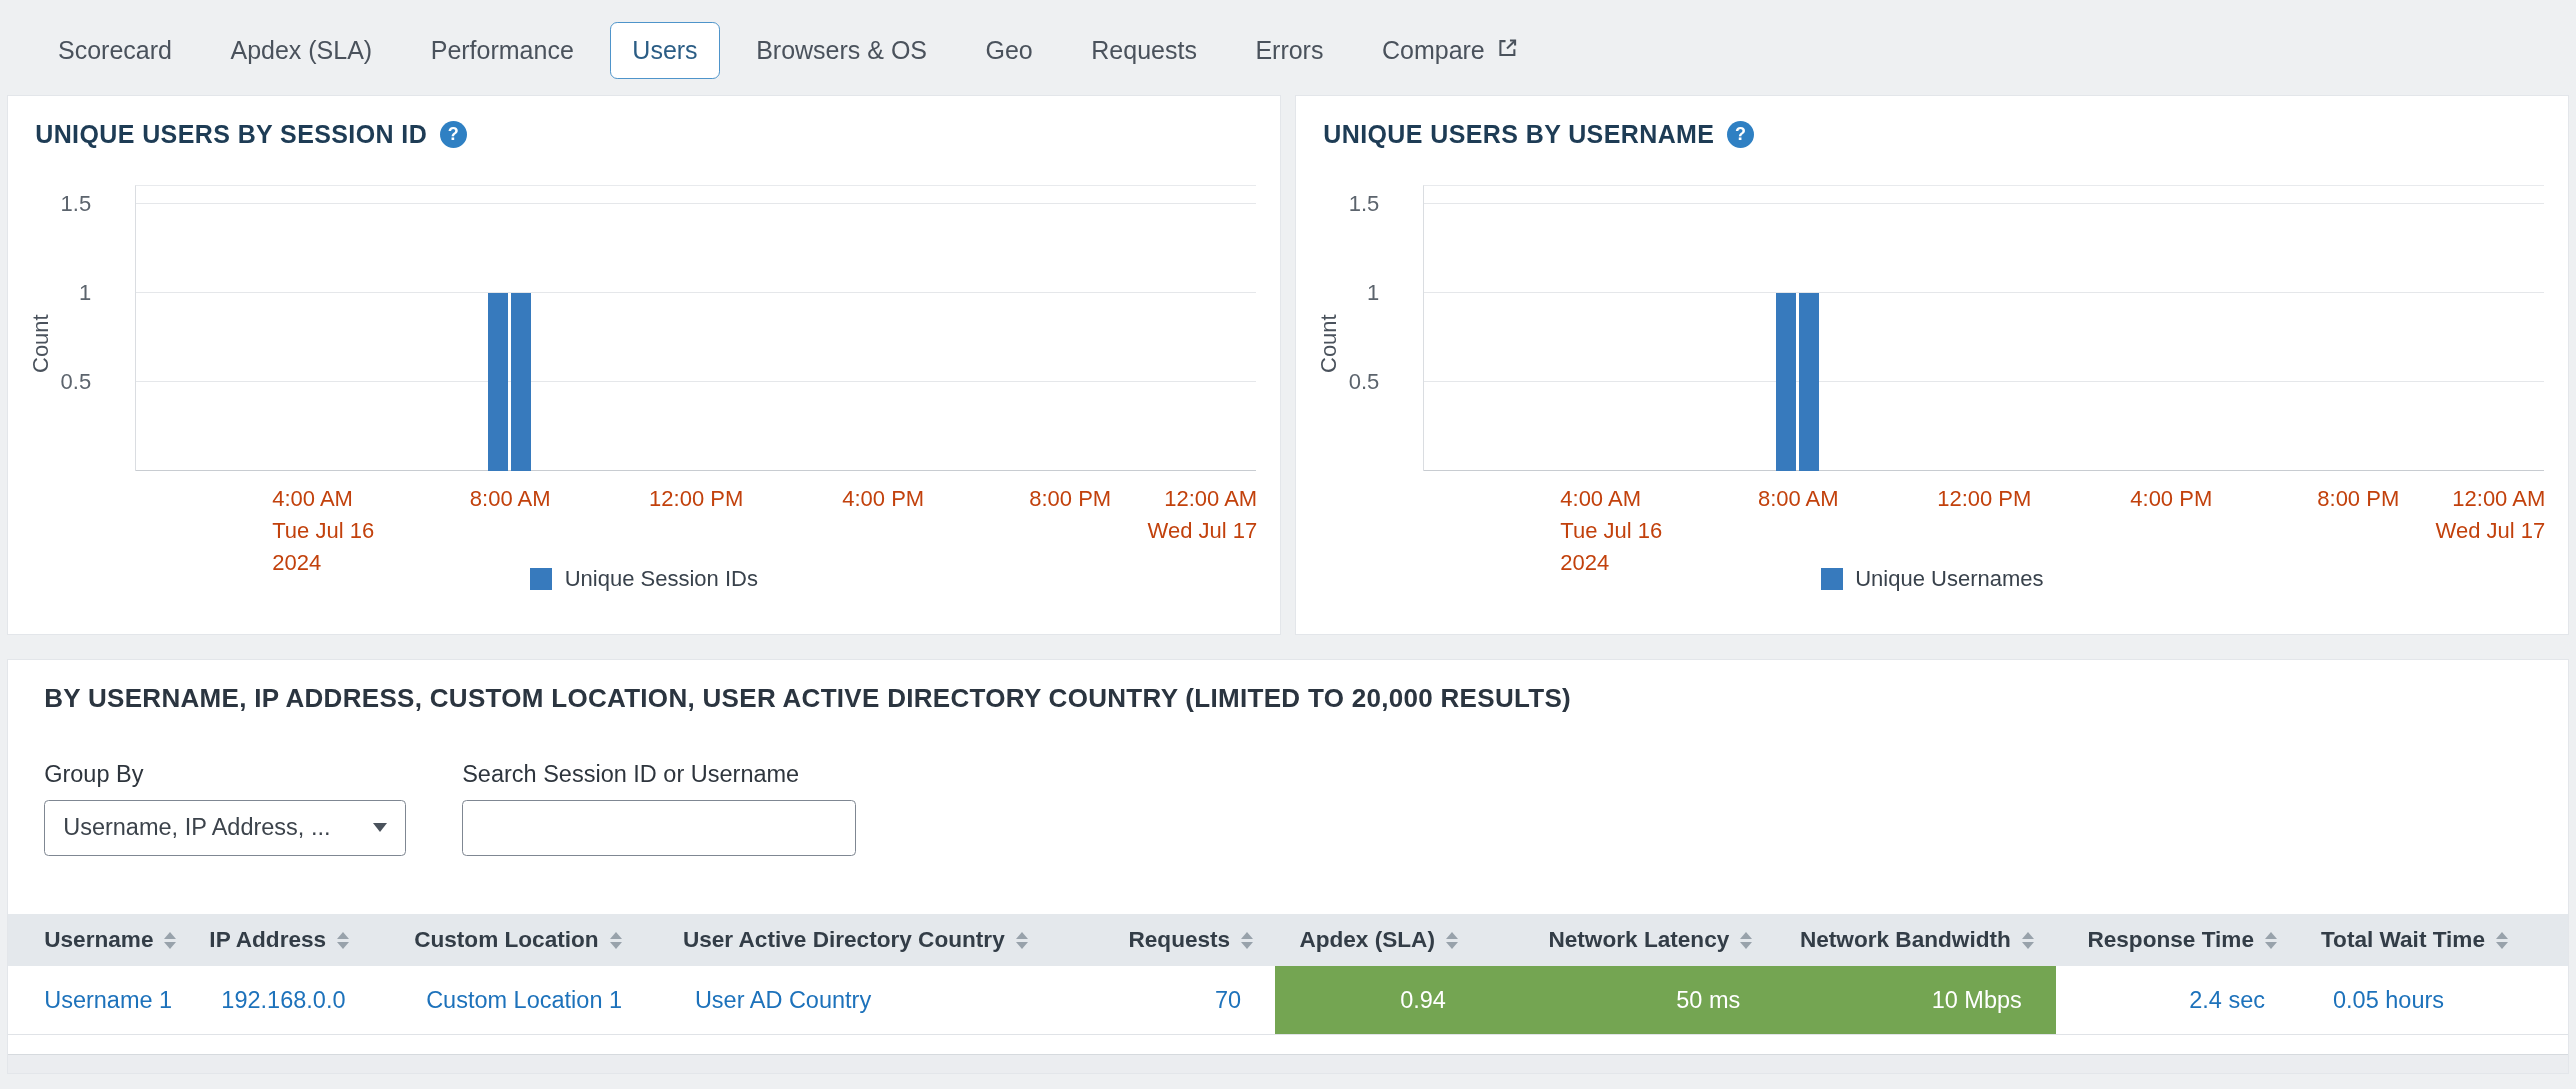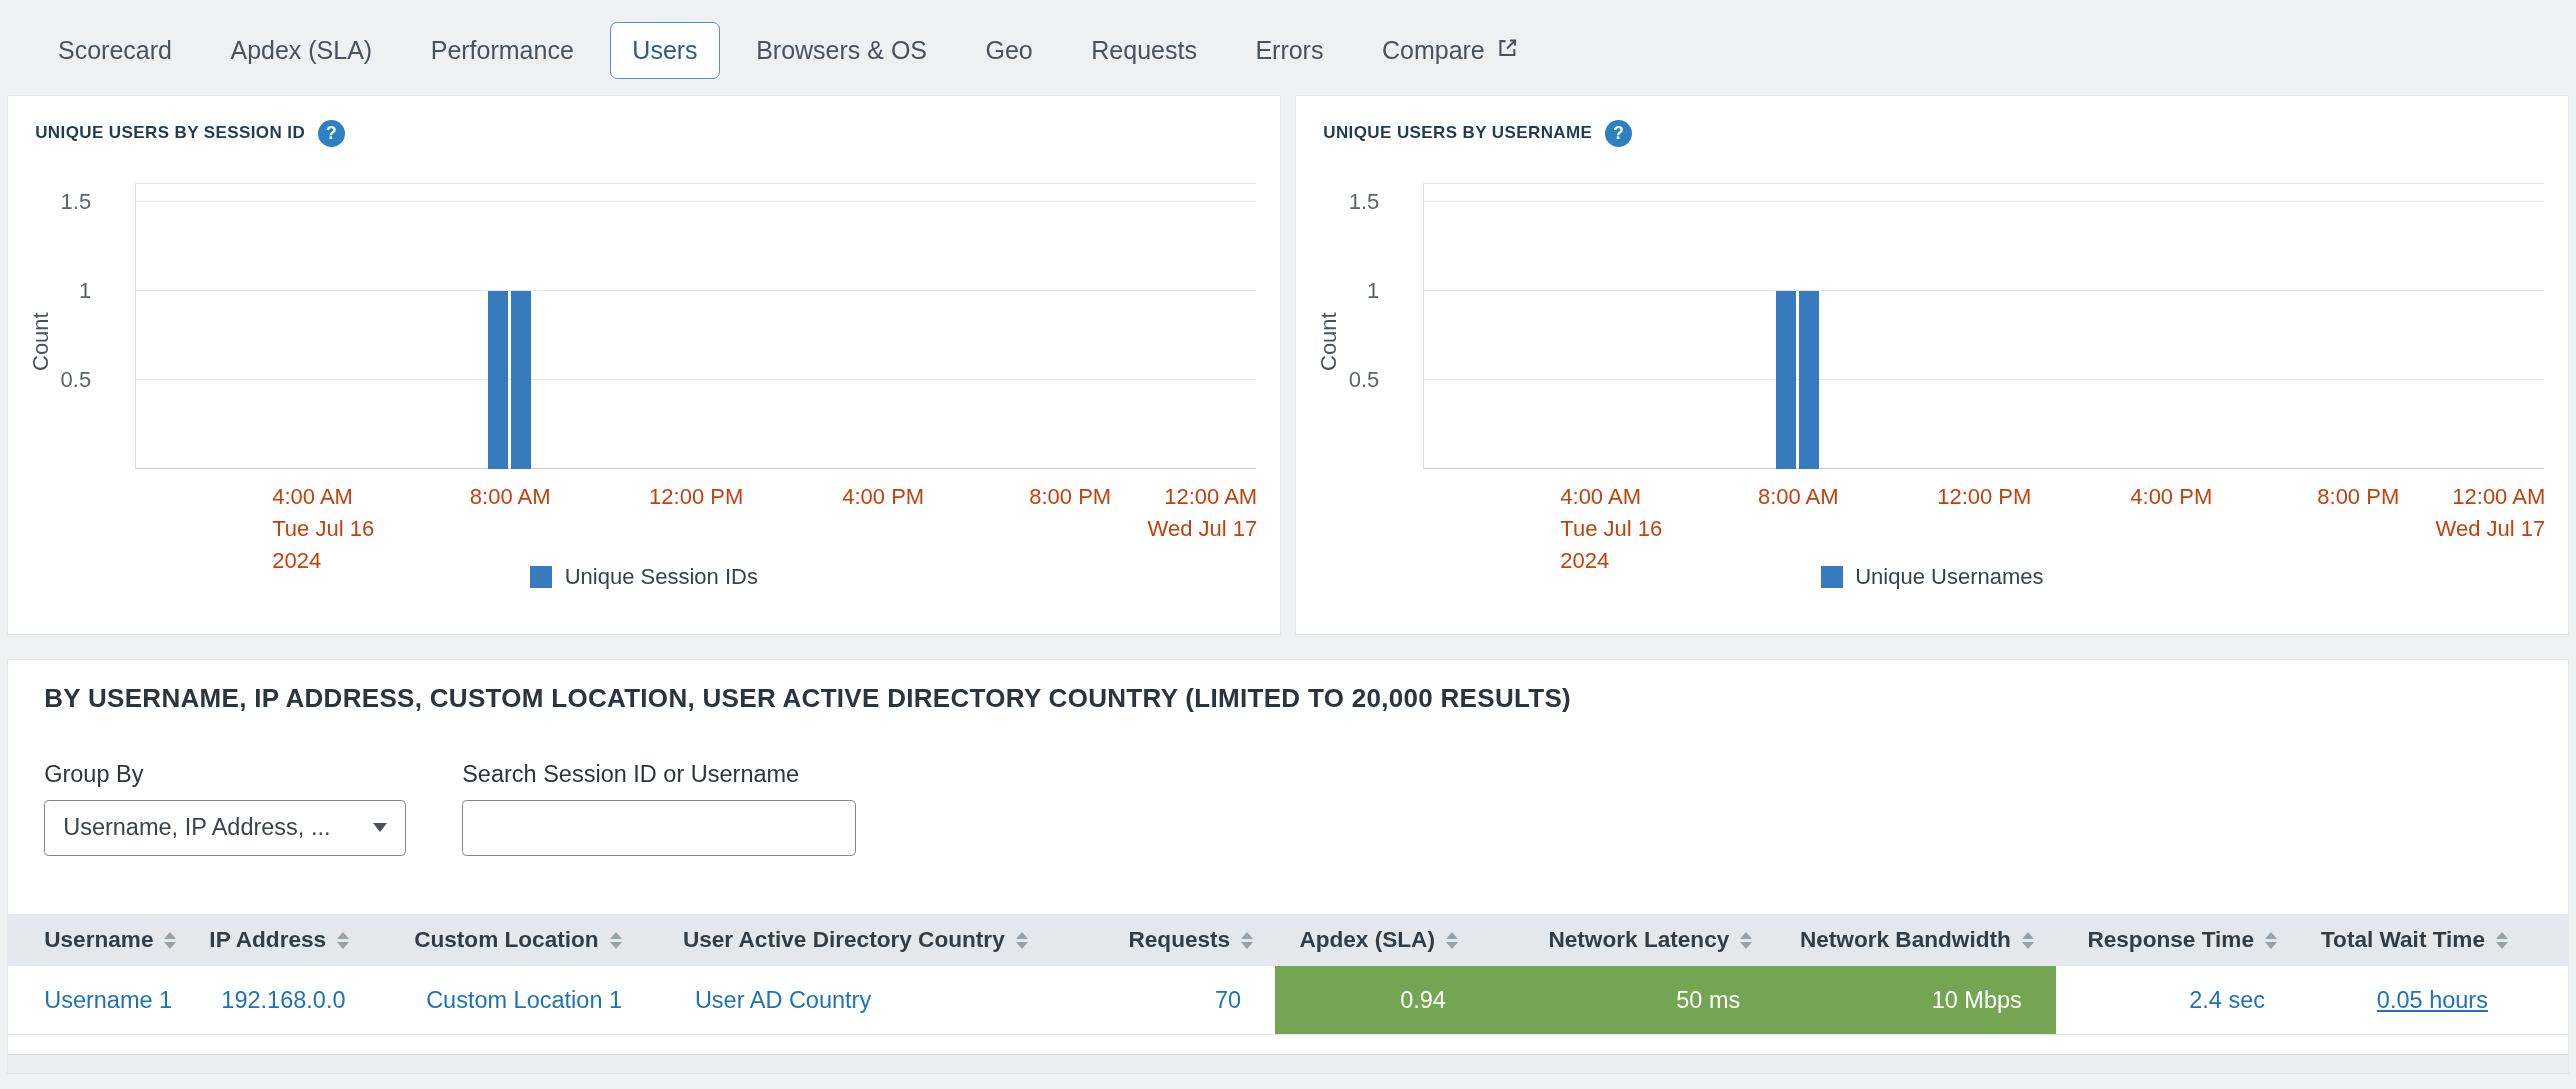--- a/index.html
+++ b/index.html
@@ -19,21 +19,21 @@
     display:flex; align-items:center; gap:11px; white-space:nowrap;
   }
   .tab.active { background:#ffffff; border-color:#4e94ca; color:#2b5d85; }
 
   
   .charts-row { display:flex; gap:14.5px; padding:0 7.2px; }
   .panel { background:#ffffff; border:0.9px solid #e3e6ea; }
   .chart-panel { flex:1; height:540px; position:relative; }
 
   .chart-title-row { display:flex; align-items:center; gap:12.7px; padding:23.5px 0 0 27px; }
-  .chart-title { font-size:17px; font-weight:bold; color:#1e3c55; letter-spacing:0.4px; }
+  .chart-title { font-size:25px; font-weight:bold; color:#1e3c55; letter-spacing:0.4px; }
   .help-icon {
     width:27px; height:27px; border-radius:50%; background:#2f80c3; color:#fff;
     display:flex; align-items:center; justify-content:center;
     font-size:18px; font-weight:bold; cursor:pointer; flex:0 0 auto;
   }
   .help-icon::after { content:"?"; }
 
   .chart-body { position:relative; height:389px; margin-top:27px; }
   .plot {
     position:absolute; left:127px; right:23.5px; top:9px; height:286px;
@@ -320,20 +320,20 @@
         <tr>
           <td class="link" style="text-align: left;">Username 1</td>
           <td class="link" style="text-align: left;">192.168.0.0</td>
           <td class="link" style="text-align: left;">Custom Location 1</td>
           <td class="link" style="text-align: left;">User AD Country</td>
           <td class="link" style="text-align: right;">70</td>
           <td class="status-green" style="text-align: right;">0.94</td>
           <td class="status-green" style="text-align: right;">50 ms</td>
           <td class="status-green" style="text-align: right;">10 Mbps</td>
           <td class="link" style="text-align: right;">2.4 sec</td>
-          <td class="link" style="text-align: center; text-decoration: underline;">0.05 hours</td>
+          <td class="link" style="text-align: left;">0.05 hours</td>
         </tr>
       </tbody>
   </table>
 
   <div class="panel-footer"></div>
 </div>
 
 
 </body></html>

